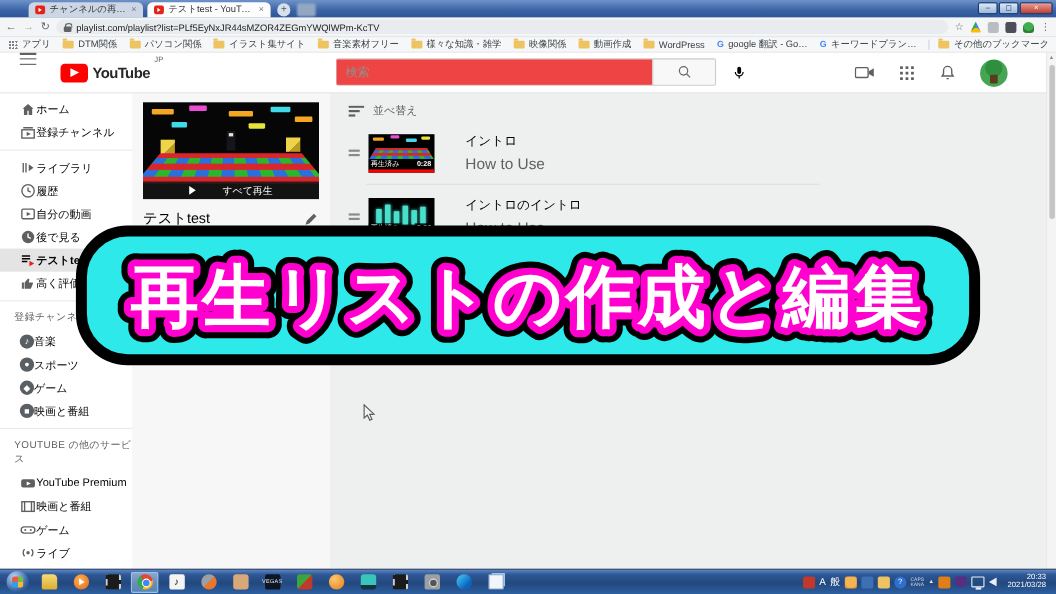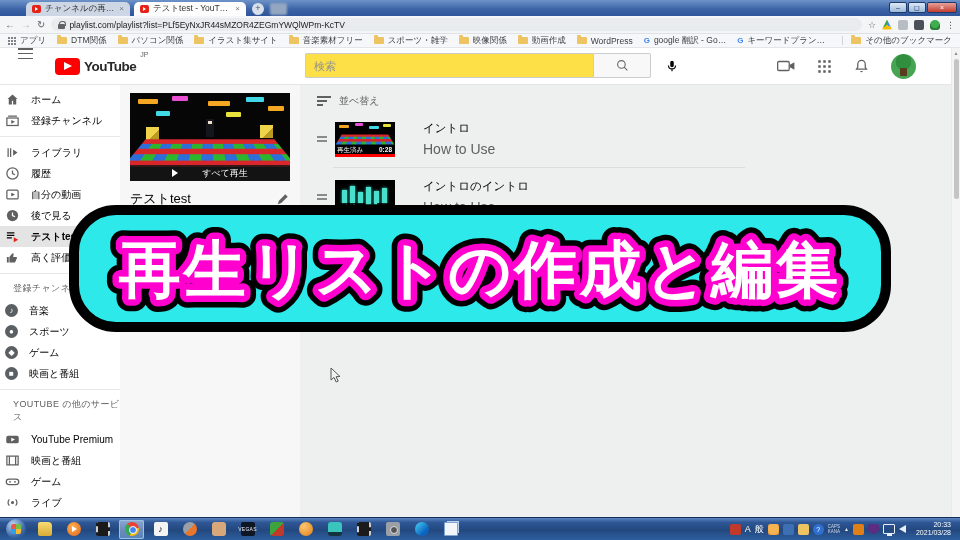--- a/index.html
+++ b/index.html
@@ -57,32 +57,32 @@
   
   .ythead{position:absolute;top:48px;left:0;right:9px;height:36px;background:#fff;display:flex;}
   .hamb{width:15px;height:11px;margin-left:18px;display:flex;flex-direction:column;justify-content:space-between}
   .hamb i{height:1.5px;background:#606060}
   .ytlogo{display:flex;align-items:center;gap:4px;margin-left:22px}
   .ytmark{width:25px;height:17px;background:#f00;border-radius:4px;position:relative}
   .ytmark::after{content:"";position:absolute;left:9px;top:4.5px;border-left:8px solid #fff;border-top:4px solid transparent;border-bottom:4px solid transparent}
   .ytword{font-size:13.5px;font-weight:bold;letter-spacing:-.5px;color:#282828}
   .ytsup{font-size:7px;color:#606060;align-self:flex-start;margin-top:3px}
   .searchwrap{position:absolute;left:305px;top:5px;display:flex;align-items:center}
-  .searchbox{width:288px;height:25px;border:1px solid #ccc;border-right:none;border-radius:2px 0 0 2px;padding:4px 8px;font-size:11px;color:#030303;background:#fde047;outline:none}
+  .searchbox{width:288px;height:25px;border:1px solid #ccc;border-right:none;border-radius:2px 0 0 2px;padding:4px 8px;font-size:11px;color:#030303;background:#ef4444;outline:none}
   .searchbox::placeholder{color:#909090}
   .searchbtn{width:58px;height:25px;border:1px solid #ccc;border-radius:0 2px 2px 0;background:#f8f8f8;display:flex;align-items:center;justify-content:center}
   .mic{margin-left:14px}
   .hicons{position:absolute;right:35px;top:0;height:36px;display:flex;align-items:center;gap:22px}
   .avatar{width:25px;height:25px;border-radius:50%;background:radial-gradient(circle at 50% 32%,#2f8f3f 36%,#46a552 38%);position:relative}
   .avatar::after{content:"";position:absolute;left:9px;bottom:3px;width:7px;height:8px;background:#5a3b1e;border-radius:1px}
 
   
   .content{position:absolute;top:84px;left:0;right:0;bottom:23px;display:flex;background:#eef0f0;border-top:1px solid #e5e5e5}
   .sidebar{width:120px;background:#fff;flex:none;padding-top:4px;overflow:hidden}
-  .s-item{height:21px;display:flex;align-items:center;gap:11px;padding-left:5px;font-size:10px;color:#030303;white-space:nowrap}
+  .s-item{height:21px;display:flex;align-items:center;padding-left:18px;font-size:10px;color:#030303;white-space:nowrap}
   .s-item.active{background:#e4e4e4;font-weight:bold}
   .si{width:15px;height:15px;flex:none}
   .s-div{border-top:1px solid #e8e8e8;margin:5px 0}
   .s-head{font-size:9px;color:#606060;padding:3px 0 5px 13px;letter-spacing:.4px}
   .chav{width:13px;height:13px;border-radius:50%;background:#5a5f63;color:#fff;font-size:8px;line-height:13px;text-align:center;flex:none}
 
   .panel{width:180px;background:#f7f7f8;flex:none;padding:8px 10px}
   .plthumb{position:relative;width:160px;height:88px;background:#060606;overflow:hidden}
   .cloud{position:absolute;height:5px;border-radius:1px}
   .cube{position:absolute;width:13px;height:13px;background:linear-gradient(135deg,#efd34b 60%,#b99a22 60%)}
@@ -225,21 +225,21 @@
     <span class="bm">
         <span class="folder"></span>
         <span>イラスト集サイト</span>
       </span>
     <span class="bm">
         <span class="folder"></span>
         <span>音楽素材フリー</span>
       </span>
     <span class="bm">
         <span class="folder"></span>
-        <span>スポーツ・雑学</span>
+        <span>様々な知識・雑学</span>
       </span>
     <span class="bm">
         <span class="folder"></span>
         <span>映像関係</span>
       </span>
     <span class="bm">
         <span class="folder"></span>
         <span>動画作成</span>
       </span>
     <span class="bm">

